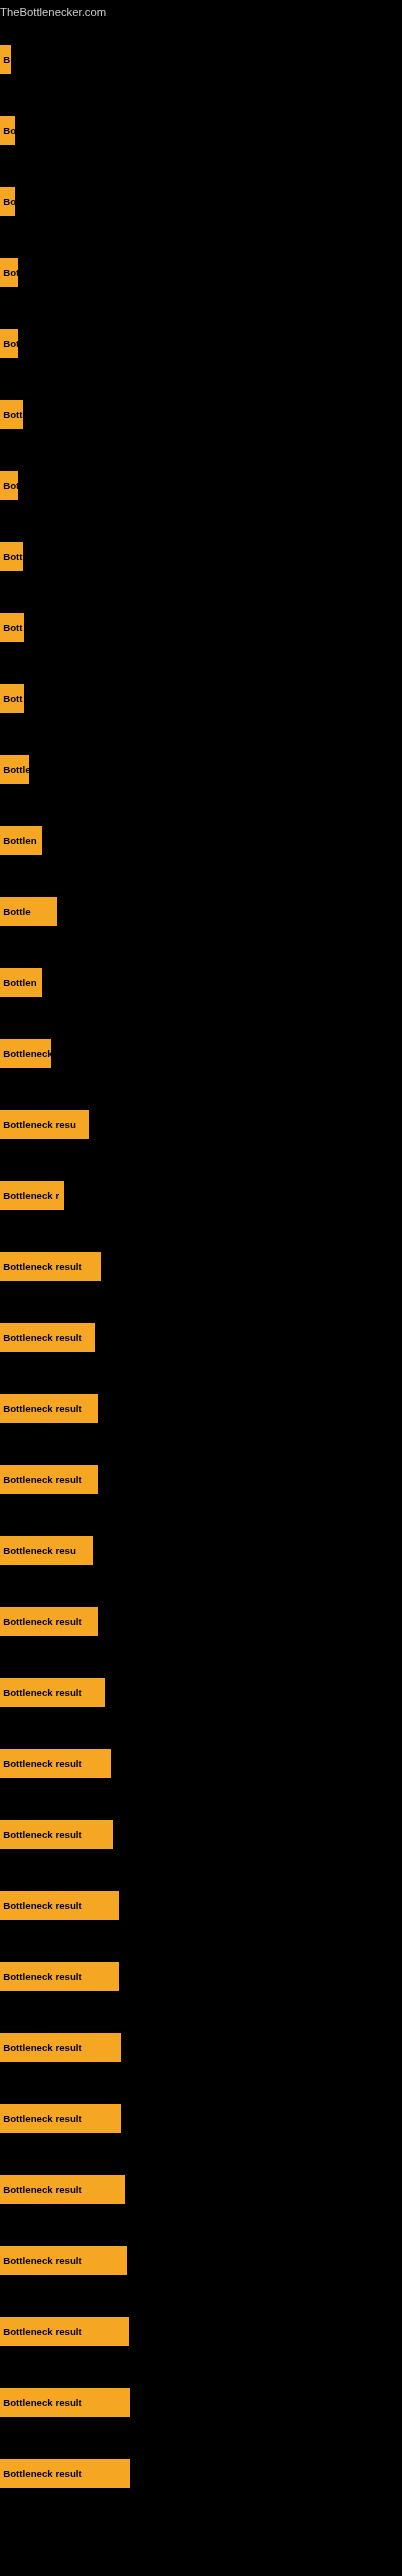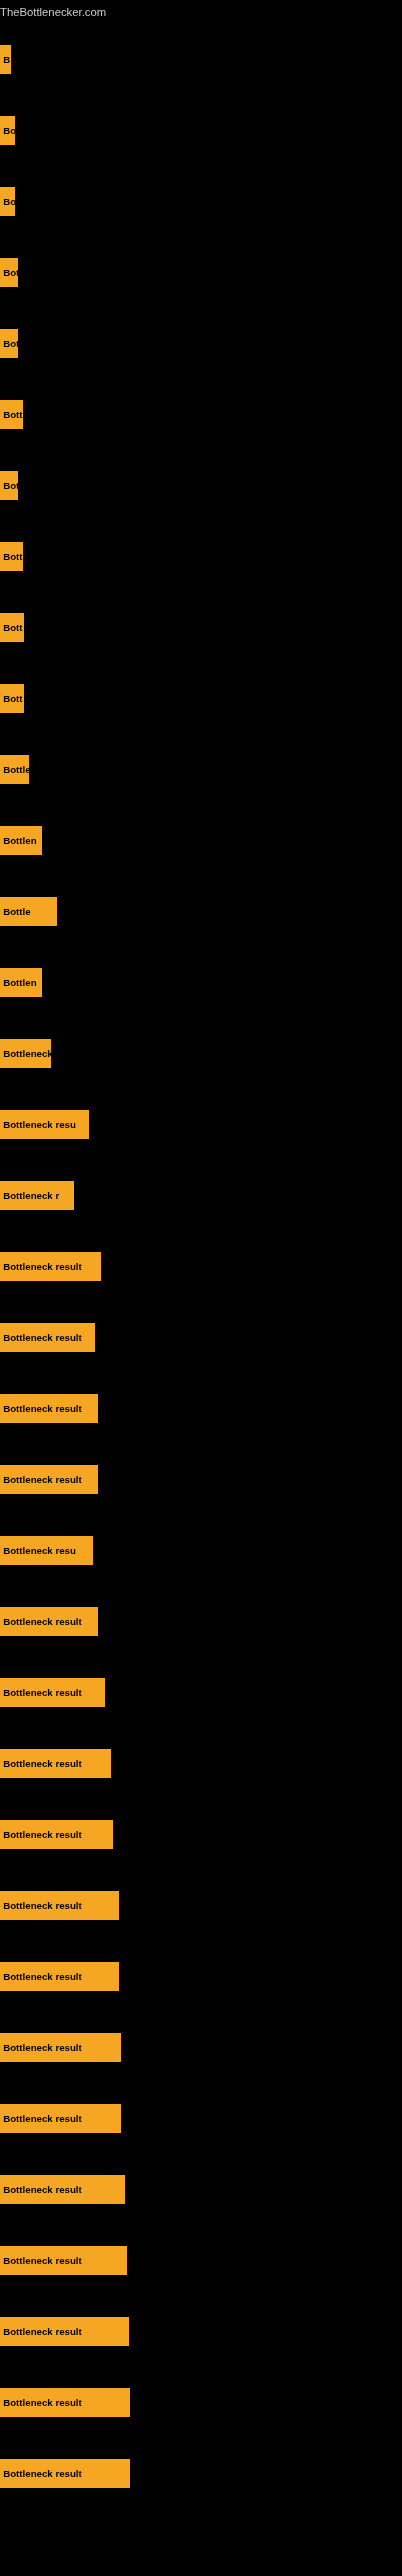--- a/index.html
+++ b/index.html
@@ -99,21 +99,21 @@
     <div class="bar-row">
       <div class="bar-label" style="width: 42px;">Bottlen</div>
     </div>
     <div class="bar-row">
       <div class="bar-label" style="width: 51px;">Bottleneck</div>
     </div>
     <div class="bar-row">
       <div class="bar-label" style="width: 89px;">Bottleneck resu</div>
     </div>
     <div class="bar-row">
-      <div class="bar-label" style="width: 74px;">Bottleneck r</div>
+      <div class="bar-label" style="width: 64px;">Bottleneck r</div>
     </div>
     <div class="bar-row">
       <div class="bar-label" style="width: 101px;">Bottleneck result</div>
     </div>
     <div class="bar-row">
       <div class="bar-label" style="width: 95px;">Bottleneck result</div>
     </div>
     <div class="bar-row">
       <div class="bar-label" style="width: 98px;">Bottleneck result</div>
     </div>

